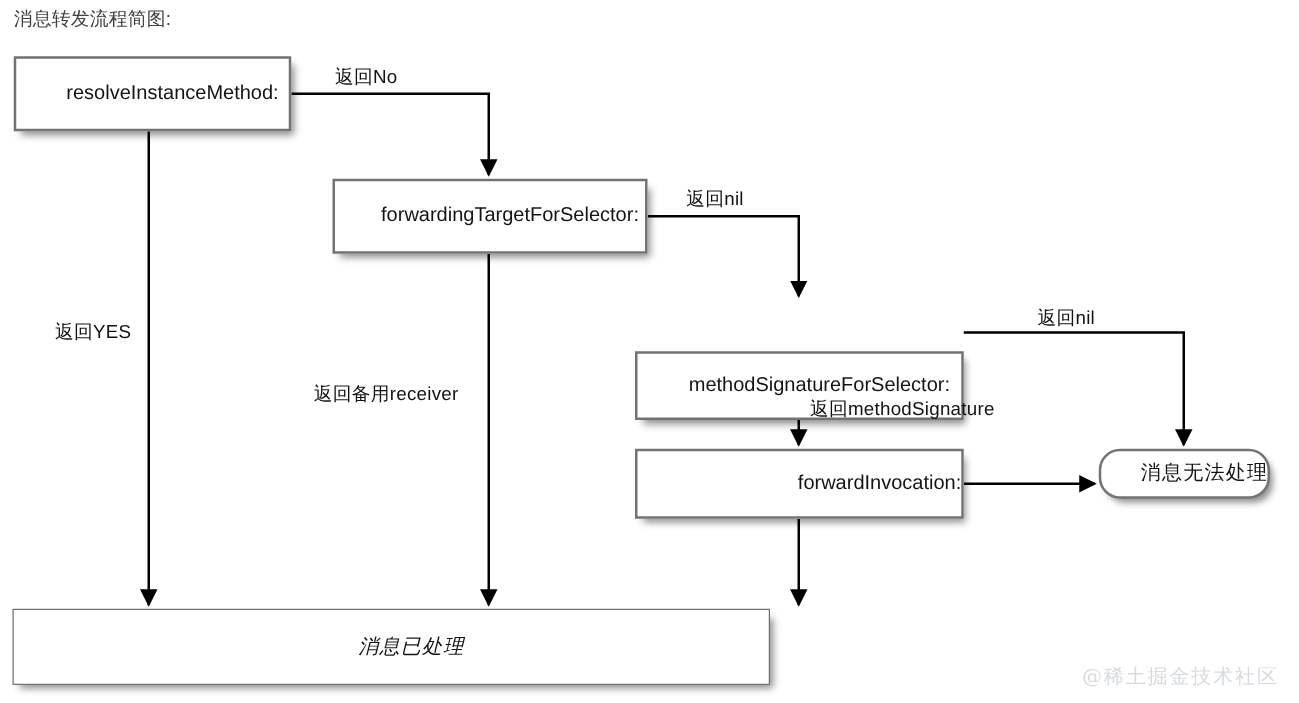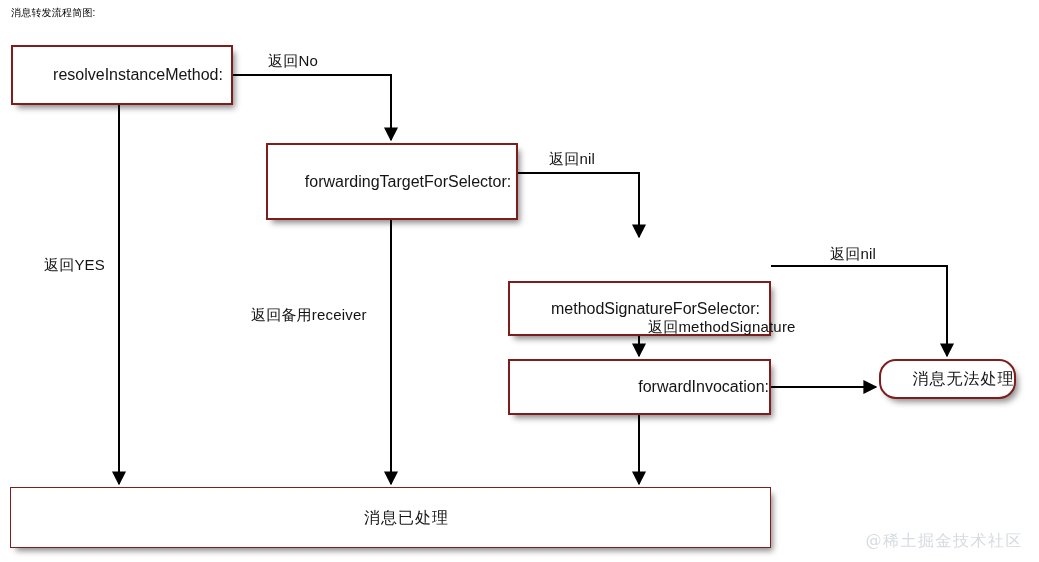--- a/index.html
+++ b/index.html
@@ -14,30 +14,30 @@
     position: relative;
     width: 1039px;
     height: 562px;
     background: #ffffff;
     overflow: hidden;
   }
   .title {
     position: absolute;
     left: 11px;
     top: 6px;
-    font-size: 10px;
-    color: #000000;
+    font-size: 15px;
+    color: #404040;
     letter-spacing: 0.2px;
     white-space: nowrap;
   }
   .node {
     position: absolute;
     box-sizing: border-box;
     background: #ffffff;
-    border: 2px solid #7f1d1d;
+    border: 2px solid #737373;
     box-shadow: 4px 5px 6px -2px rgba(0,0,0,0.45);
     display: flex;
     align-items: center;
     justify-content: center;
     color: #141414;
     white-space: nowrap;
     padding-left: 32px;
   }
   .node.thin { border-width: 1.5px; }
   .node-label {
@@ -101,37 +101,37 @@
 
     <path d="M 771 387 L 876 387" fill="none" stroke="#000000" stroke-width="2" marker-end="url(#arrow)"></path>
 
     <path d="M 639 415 L 639 484" fill="none" stroke="#000000" stroke-width="2" marker-end="url(#arrow)"></path>
   </svg>
 
   <div class="node" style="left:11px; top:45px; width:222px; height:60px;">
     <span class="node-label">resolveInstanceMethod:</span>
   </div>
 
-  <div class="node" style="left:266px; top:143px; width:252px; height:77px;">
+  <div class="node" style="left:266px; top:143px; width:252px; height:60px;">
     <span class="node-label">forwardingTargetForSelector:</span>
   </div>
 
   <div class="node" style="left:508px; top:240px; width:263px; height:55px;margin-top:41px;">
     <span class="node-label">methodSignatureForSelector:</span>
   </div>
 
   <div class="node" style="left:508px; top:359px; width:263px; height:56px;justify-content:flex-end;">
     <span class="node-label">forwardInvocation:</span>
   </div>
 
   <div class="node" style="left:879px; top:359px; width:137px; height:40px;border-radius:17px;">
     <span class="node-label cjk">消息无法处理</span>
   </div>
 
-  <div class="node thin" style="left:10px; top:487px; width:761px; height:61px;">
+  <div class="node thin" style="left:10px; top:487px; width:606px; height:61px;font-style:italic;">
     <span class="node-label cjk">消息已处理</span>
   </div>
 
   <div class="edge-label" style="left:268px; top:52px;">返回No</div>
 
   <div class="edge-label" style="left:44px; top:256px;">返回YES</div>
 
   <div class="edge-label" style="left:549px; top:150px;">返回nil</div>
 
   <div class="edge-label" style="left:251px; top:306px;">返回备用receiver</div>

